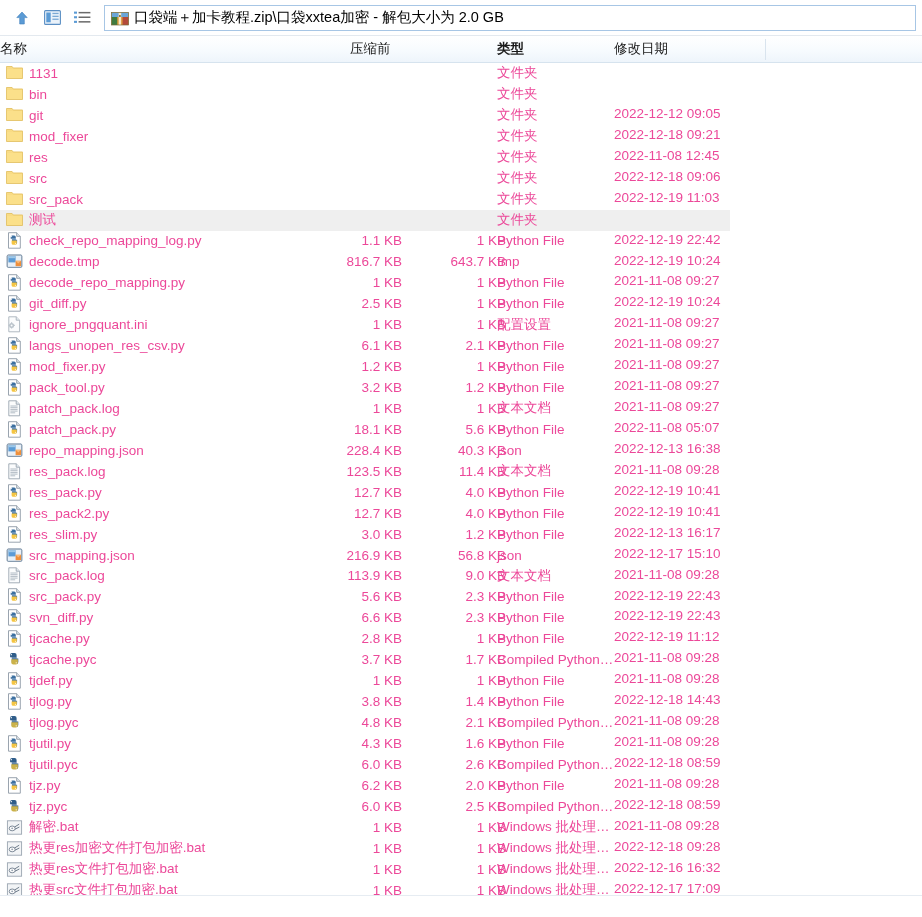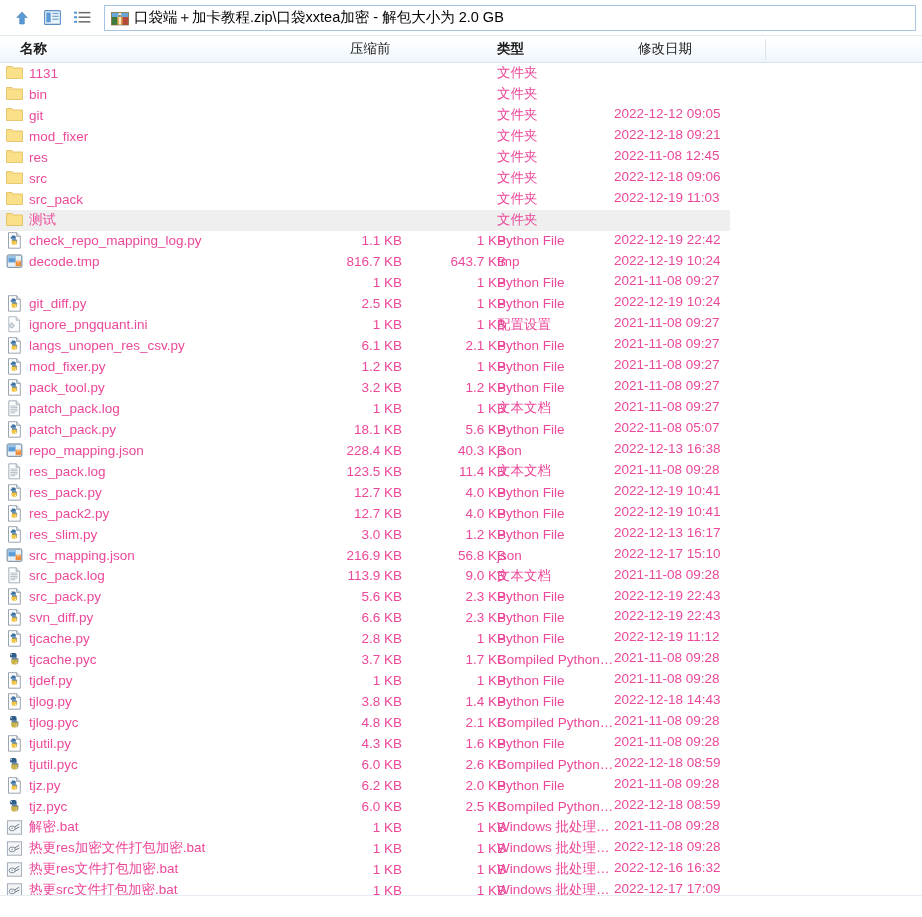--- a/index.html
+++ b/index.html
@@ -188,25 +188,25 @@
           <rect x="7.6" y="2.5" width="2.6" height="12.5" fill="#f7e9c8"></rect>
           <rect x="8.1" y="5" width="1.6" height="2" fill="#8a6b2a"></rect>
           <rect x="0.5" y="2.5" width="17" height="12.5" fill="none" stroke="#7a6a3a" stroke-width="0.7"></rect>
         </svg>
       </span>
       <span class="addr-text">口袋端＋加卡教程.zip\口袋xxtea加密 - 解包大小为 2.0 GB</span>
     </div>
   </div>
 
   <div class="colhead">
-    <div class="ch" style="left:20px;font-weight:bold;">名称</div>
+    <div class="ch" style="left:0;">名称</div>
     <div class="ch" style="left:350px;">压缩前</div>
     <div class="ch" style="left:427px;margin-top:40px;">压缩后</div>
     <div class="ch" style="left:497px;font-weight:bold;">类型</div>
-    <div class="ch" style="left:614px;margin-left:24px;">修改日期</div>
+    <div class="ch" style="left:614px;">修改日期</div>
     <div class="divider" style="left:765px;"></div>
   </div>
 
   <div class="list" id="file-list">
       <div class="row">
         <div class="cell c-name">
           <span class="icon">
             <svg width="17" height="15" viewBox="0 0 17 15">
               <path d="M0.5 1.5 h5.6 l1.2 1.6 H16.5 v10.4 H0.5 Z" fill="#fbe08a" stroke="#e0bd5c" stroke-width="0.8"></path>
               <path d="M0.5 3.1 H16.5" stroke="#f3d179" stroke-width="0.6"></path>
@@ -357,20 +357,33 @@
             </svg>
           </span>
           <span class="fname">decode.tmp</span>
         </div>
         <div class="cell c-pre">816.7 KB</div>
         <div class="cell c-post">643.7 KB</div>
         <div class="cell c-type">tmp</div>
         <div class="cell c-date">2022-12-19 10:24</div>
       </div>
       <div class="row">
+        <div class="cell c-name">
+          <span class="icon">
+            <svg width="17" height="17" viewBox="0 0 17 17">
+              <path d="M2.5 0.7 h8.2 l3.6 3.6 v11.9 h-11.8 Z" fill="#ffffff" stroke="#8e9aa6" stroke-width="0.9"></path>
+              <path d="M10.7 0.7 v3.6 h3.6" fill="#dfe6ec" stroke="#8e9aa6" stroke-width="0.9"></path>
+              <path d="M4.2 3.4 h4.0 a1.6 1.6 0 0 1 1.6 1.6 v2.0 h-3.9 v0.8 h5.2 v2.6 a1.6 1.6 0 0 1-1.6 1.6 h-1.7 v-1.4 h-1.8 v-3.1 h3.9 v-0.8 h-5.2 v-1.7 a1.6 1.6 0 0 1 1.5-1.6 z" fill="#3b6fa0"></path>
+              <path d="M5.6 8.6 h5.2 v2.6 a1.6 1.6 0 0 1-1.6 1.6 h-2.0 a1.6 1.6 0 0 1-1.6-1.6 z" fill="#f5c542"></path>
+              <circle cx="5.6" cy="4.6" r="0.55" fill="#ffffff"></circle>
+              <circle cx="9.4" cy="11.2" r="0.55" fill="#ffffff"></circle>
+            </svg>
+          </span>
+          <span class="fname">decode_repo_mapping.py</span>
+        </div>
         <div class="cell c-pre">1 KB</div>
         <div class="cell c-post">1 KB</div>
         <div class="cell c-type">Python File</div>
         <div class="cell c-date">2021-11-08 09:27</div>
       </div>
       <div class="row">
         <div class="cell c-name">
           <span class="icon">
             <svg width="17" height="17" viewBox="0 0 17 17">
               <path d="M2.5 0.7 h8.2 l3.6 3.6 v11.9 h-11.8 Z" fill="#ffffff" stroke="#8e9aa6" stroke-width="0.9"></path>

